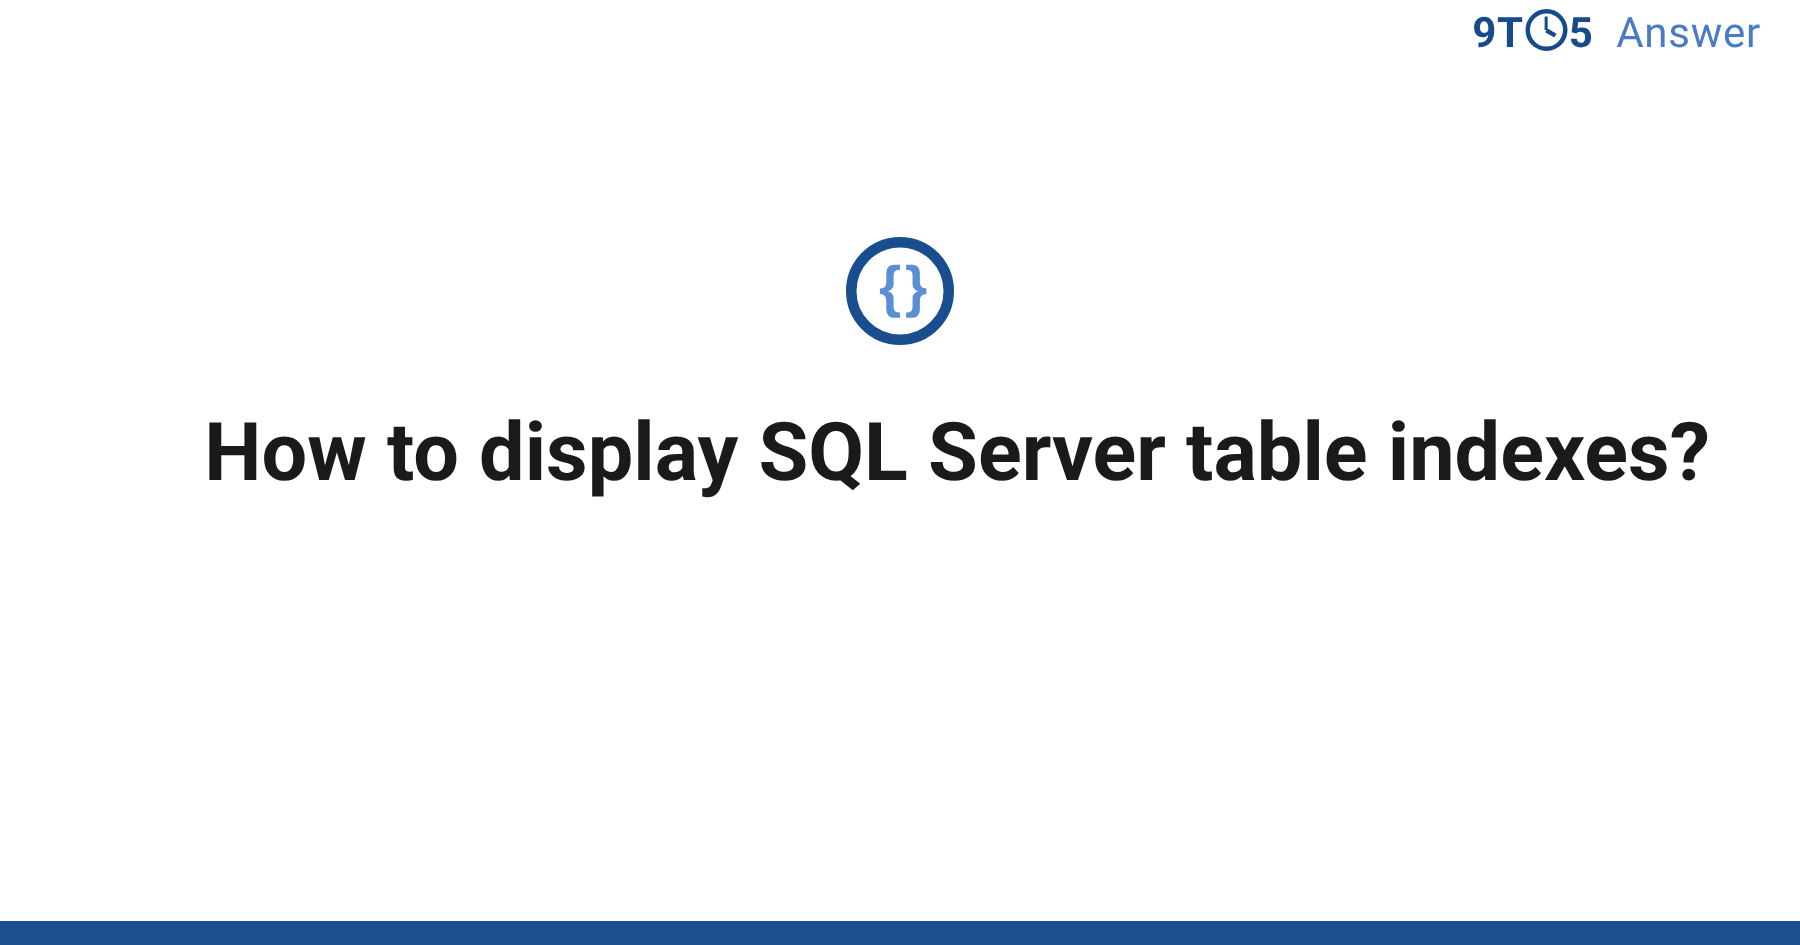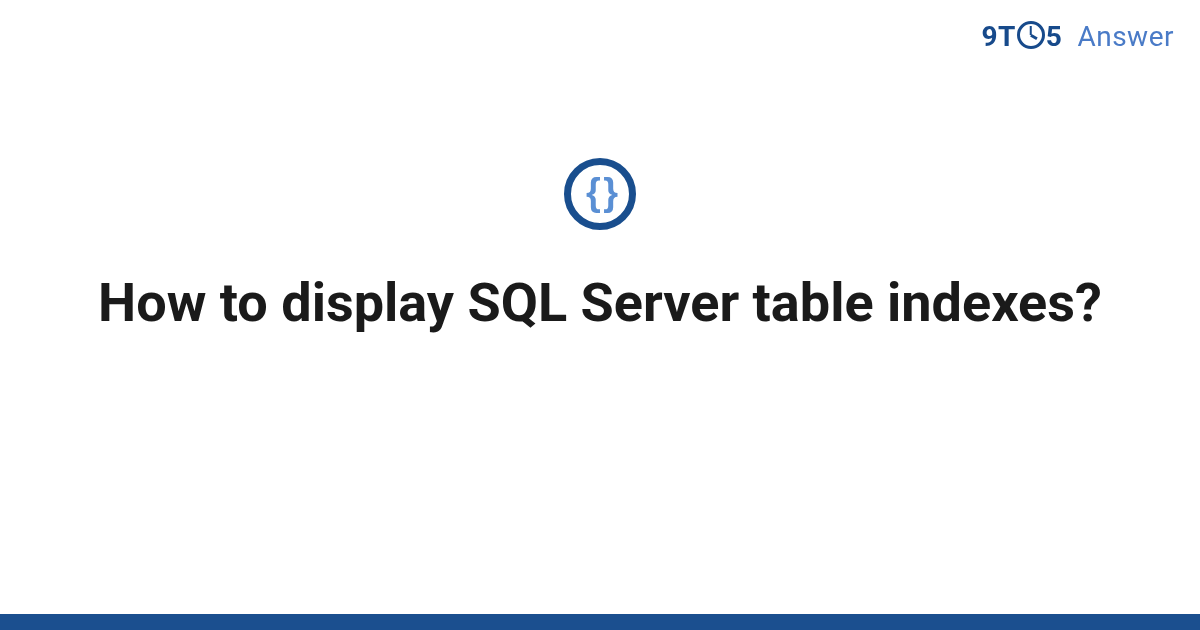--- a/index.html
+++ b/index.html
@@ -1,18 +1,18 @@
 <!DOCTYPE html>
 <html><head>
   <meta charset="utf-8">
   <style>
     * { margin: 0; padding: 0; box-sizing: border-box; }
     html, body { width: 1200px; height: 630px; overflow: hidden; font-family: -apple-system, BlinkMacSystemFont, "Segoe UI", Roboto, Helvetica, Arial, sans-serif; background: #fff; }
     .page { position: relative; width: 1200px; height: 630px; }
-    .logo-area { position: absolute; top: 20px; right: 26px; display: flex; align-items: center; font-weight: 600; font-size: 28px; letter-spacing: 0.5px; }
+    .logo-area { position: absolute; top: 5px; right: 26px; display: flex; align-items: center; font-weight: 600; font-size: 28px; letter-spacing: 0.5px; }
     .logo-9t { color: #174a8b; font-weight: 700; }
     .logo-clock {
       position: relative;
       width: 28px; height: 28px;
       border: 3px solid #174a8b;
       border-radius: 50%;
       margin: 0 1px;
       display: inline-block;
       vertical-align: middle;
       top: -2px;
@@ -56,21 +56,21 @@
       letter-spacing: -4px;
       line-height: 1;
       position: relative;
       top: -2px;
     }
     .title {
       position: absolute;
       left: 50%; top: 270px;
       transform: translateX(-50%);
       width: 1080px;
-      text-align: center;
+      text-align: right;
       font-weight: 700;
       font-size: 54px;
       line-height: 1.22;
       color: #1a1a1a;
     }
     .bottom-bar {
       position: absolute;
       left: 0; right: 0; bottom: 0;
       height: 16px;
       background: #1b4f8f;

